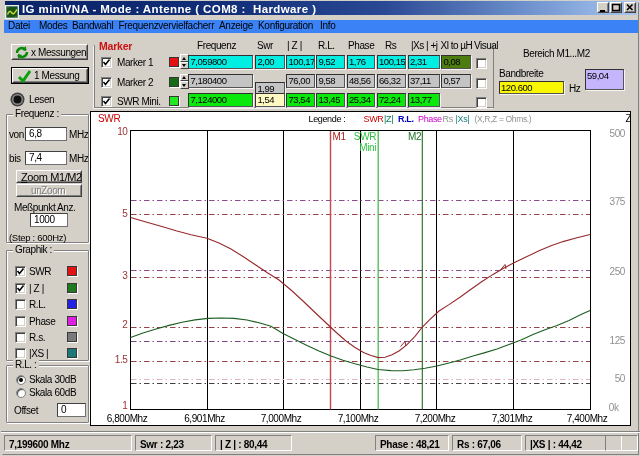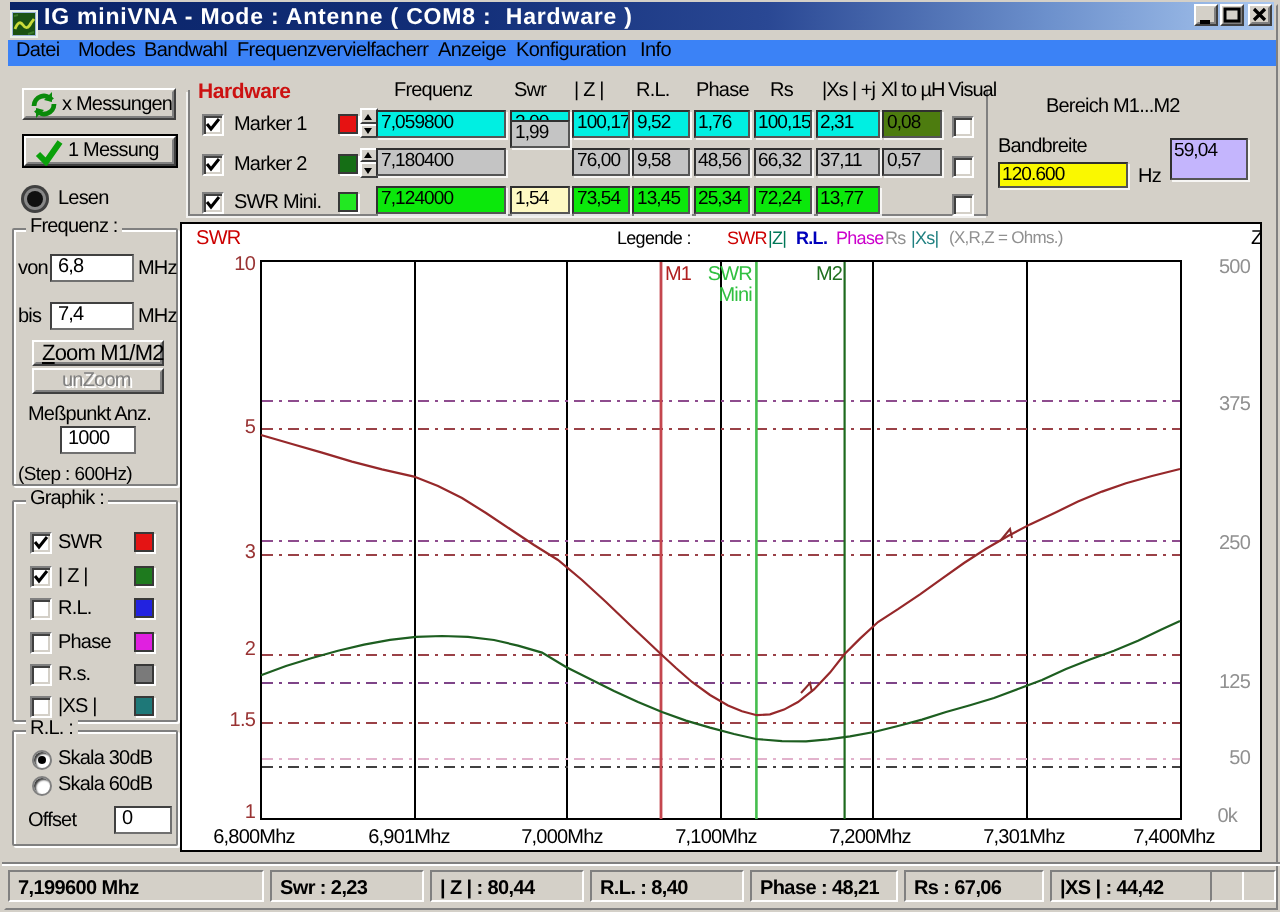--- a/index.html
+++ b/index.html
@@ -172,21 +172,21 @@
 <div class="rad" style="left:15px;top:374px">
       <div class="dot"></div>
     </div>
 <div class="t11 abs" style="left:28px;top:373px">Skala 30dB</div>
 <div class="rad" style="left:15px;top:387px"></div>
 <div class="t11 abs" style="left:28px;top:386px">Skala 60dB</div>
 <div class="t11 abs" style="left:13px;top:404px">Offset</div>
 <div class="inp" style="left:56px;top:402px;width:29px;height:14px;line-height:12px">0</div>
 
 <div class="abs" style="left:93px;top:44px;width:400px;height:63px;border:1px solid #808080;border-top:none;box-sizing:border-box;box-shadow:-1px 1px 0 rgba(255,255,255,0.7)"></div>
-<div class="grplab" style="left:96px;top:39px;color:#CC1111;font-weight:bold;font-size:10.5px;letter-spacing:-0.2px">Hardware</div>
+<div class="grplab" style="left:96px;top:39px;color:#CC1111;font-weight:bold;font-size:10.5px;letter-spacing:-0.2px">Marker</div>
 <div class="cb" style="left:100px;top:56px">
       <svg width="9" height="9" viewBox="0 0 9 9">
         <path d="M1.5 4 L3.5 6.5 L7.5 1.5" stroke="#000" stroke-width="1.5" fill="none"></path>
       </svg>
     </div>
 <div class="t11 abs" style="left:116px;top:56px">Marker 1</div>
 <div class="sw" style="left:168px;top:56px;background:#E61212"></div>
 <div class="cb" style="left:100px;top:76px">
       <svg width="9" height="9" viewBox="0 0 9 9">
         <path d="M1.5 4 L3.5 6.5 L7.5 1.5" stroke="#000" stroke-width="1.5" fill="none"></path>
@@ -237,21 +237,21 @@
 <div class="cell" style="left:254px;top:53.5px;width:29.5px;height:14px;background:#00EFE2">2,00</div>
 <div class="cell" style="left:285px;top:53.5px;width:29px;height:14px;background:#00EFE2">100,17</div>
 <div class="cell" style="left:315px;top:53.5px;width:28.5px;height:14px;background:#00EFE2">9,52</div>
 <div class="cell" style="left:345.5px;top:53.5px;width:28.5px;height:14px;background:#00EFE2">1,76</div>
 <div class="cell" style="left:375.5px;top:53.5px;width:29px;height:14px;background:#00EFE2">100,15</div>
 <div class="cell" style="left:406.5px;top:53.5px;width:32px;height:14px;background:#00EFE2">2,31</div>
 <div class="cell" style="left:440px;top:53.5px;width:30px;height:14px;background:#4d7c0f">0,08</div>
 <div class="cb" style="left:474.5px;top:56.5px"></div>
 
 <div class="cell" style="left:187px;top:72.5px;width:65px;height:14px;background:#C4C4C4">7,180400</div>
-<div class="cell" style="left:254px;top:59px;width:29.5px;height:14px;background:#C4C4C4">1,99</div>
+<div class="cell" style="left:254px;top:81px;width:29.5px;height:14px;background:#C4C4C4">1,99</div>
 <div class="cell" style="left:285px;top:72.5px;width:29px;height:14px;background:#C4C4C4">76,00</div>
 <div class="cell" style="left:315px;top:72.5px;width:28.5px;height:14px;background:#C4C4C4">9,58</div>
 <div class="cell" style="left:345.5px;top:72.5px;width:28.5px;height:14px;background:#C4C4C4">48,56</div>
 <div class="cell" style="left:375.5px;top:72.5px;width:29px;height:14px;background:#C4C4C4">66,32</div>
 <div class="cell" style="left:406.5px;top:72.5px;width:32px;height:14px;background:#C4C4C4">37,11</div>
 <div class="cell" style="left:440px;top:72.5px;width:30px;height:14px;background:#C4C4C4">0,57</div>
 <div class="cb" style="left:474.5px;top:77px"></div>
 
 <div class="cell" style="left:187px;top:91.5px;width:65px;height:14px;background:#0BE80B">7,124000</div>
 <div class="cell" style="left:254px;top:91.5px;width:29.5px;height:14px;background:#fef9c3">1,54</div>
@@ -364,18 +364,17 @@
     <path d="M399.5 345.5 L404 340.5 L405 345"></path>
     <path d="M499.5 269 L504 263.5 L505 268"></path>
   </g>
 </svg>
 
 <div class="abs" style="left:0px;top:430px;width:640px;height:1px;background:#808080"></div>
 <div class="abs" style="left:0px;top:431px;width:640px;height:1px;background:#fff"></div>
 <div class="sp" style="left:3px;width:128px">7,199600 Mhz</div>
 <div class="sp" style="left:134px;width:77px">Swr : 2,23</div>
 <div class="sp" style="left:214px;width:77px">| Z | : 80,44</div>
-<div class="sp" style="left:294px;width:77px">R.L. : 8,40</div>
 <div class="sp" style="left:374px;width:74px">Phase : 48,21</div>
 <div class="sp" style="left:451px;width:70px">Rs : 67,06</div>
 <div class="sp" style="left:524px;width:97px">|XS | : 44,42</div>
 <div class="sp" style="left:604px;width:33px"></div>
 </div>
 
 </body></html>

